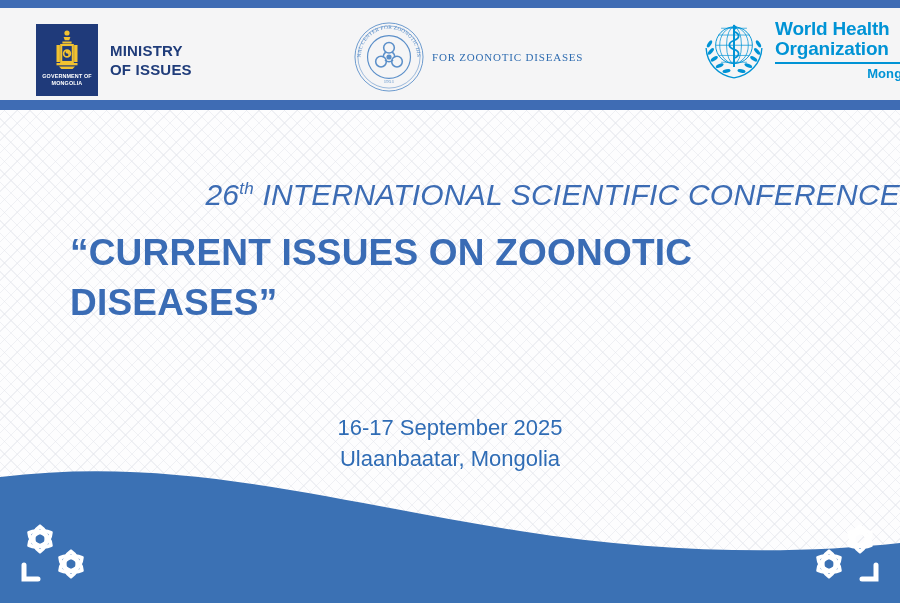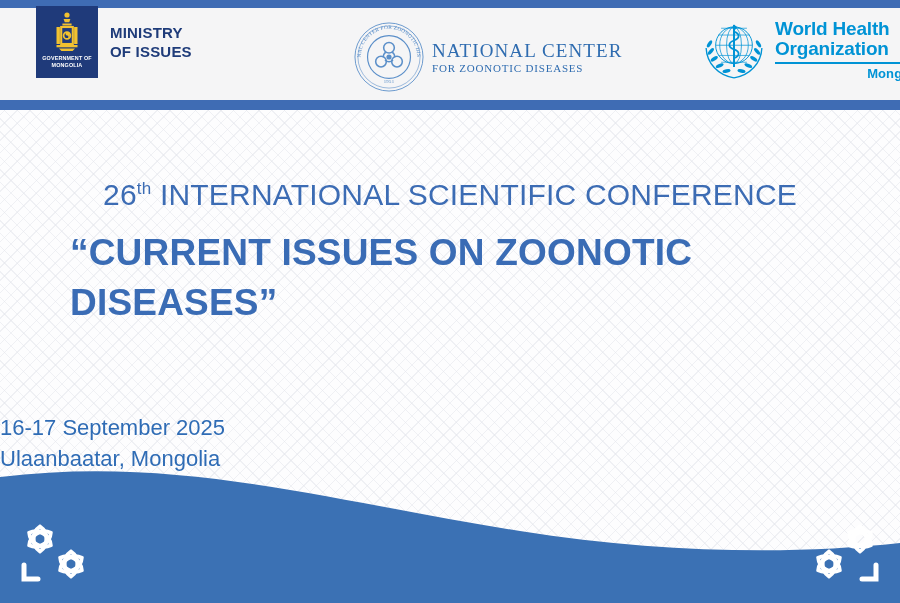--- a/index.html
+++ b/index.html
@@ -45,21 +45,21 @@
     width: 900px; height: 493px;
     background-color: #fdfdfe;
     background-image:
       repeating-linear-gradient(45deg, rgba(228,230,236,0.55) 0 1px, transparent 1px 9px),
       repeating-linear-gradient(-45deg, rgba(228,230,236,0.55) 0 1px, transparent 1px 9px);
   }
 
   
   .moh {
     position: absolute;
-    left: 36px; top: 6px;
+    left: 36px; top: 24px;
     display: flex;
     align-items: center;
     justify-content: space-between;
   }
   .moh-emblem {
     width: 62px; height: 72px;
     background: #1f3a7a;
     position: relative;
   }
   .moh-emblem .soyombo {
@@ -139,47 +139,48 @@
     text-align: right;
     width: 150px;
     letter-spacing: 0.1px;
   }
 
   
   .title-line1 {
     position: absolute;
     left: 0; top: 178px;
     width: 900px;
-    text-align: center;
+    text-align: right;
     color: #3c6cb4;
     font-size: 30px;
     font-weight: normal;
     letter-spacing: 0.2px;
     white-space: nowrap;
+    font-style: italic;
   }
   .title-line1 sup {
     font-size: 17px;
     vertical-align: super;
     line-height: 0;
   }
   .title-main {
     position: absolute;
     left: 70px; top: 228px;
     width: 760px;
     color: #3a6cb5;
     font-size: 37px;
     font-weight: bold;
     line-height: 50px;
     letter-spacing: 0.2px;
   }
   .meta {
     position: absolute;
     left: 0; top: 412px;
     width: 900px;
-    text-align: left;
+    text-align: center;
     color: #2f6cb5;
     font-size: 22px;
     line-height: 31px;
   }
 
   
   .waves {
     position: absolute;
     left: 0; top: 455px;
     width: 900px; height: 148px;
@@ -254,21 +255,20 @@
           <circle cx="-10.8" cy="6.2" r="7.2"></circle>
           <circle cx="10.8" cy="6.2" r="7.2"></circle>
           <circle cx="0" cy="0" r="3.5" fill="#5b8fc9" stroke="none"></circle>
           <path d="M -4.4,-6.6 A 8,8 0 0 0 -7.6,0.6"></path>
           <path d="M 4.4,-6.6 A 8,8 0 0 1 7.6,0.6"></path>
           <path d="M -5.4,4.2 A 8,8 0 0 0 5.4,4.2"></path>
         </g>
       </g>
     </svg>
     <div class="nczd-name">
-      <div class="l1">NATIONAL CENTER</div>
       <div class="l2">FOR ZOONOTIC DISEASES</div>
     </div>
   </div>
 
   <div class="who">
     <svg width="68" height="64" viewBox="0 0 100 94" aria-hidden="true">
       <g stroke="#0093d5" fill="none" stroke-width="1.5">
 
         <path d="M50,88 C26,84 10,66 9,44" stroke-width="2"></path>
         <path d="M50,88 C74,84 90,66 91,44" stroke-width="2"></path>

